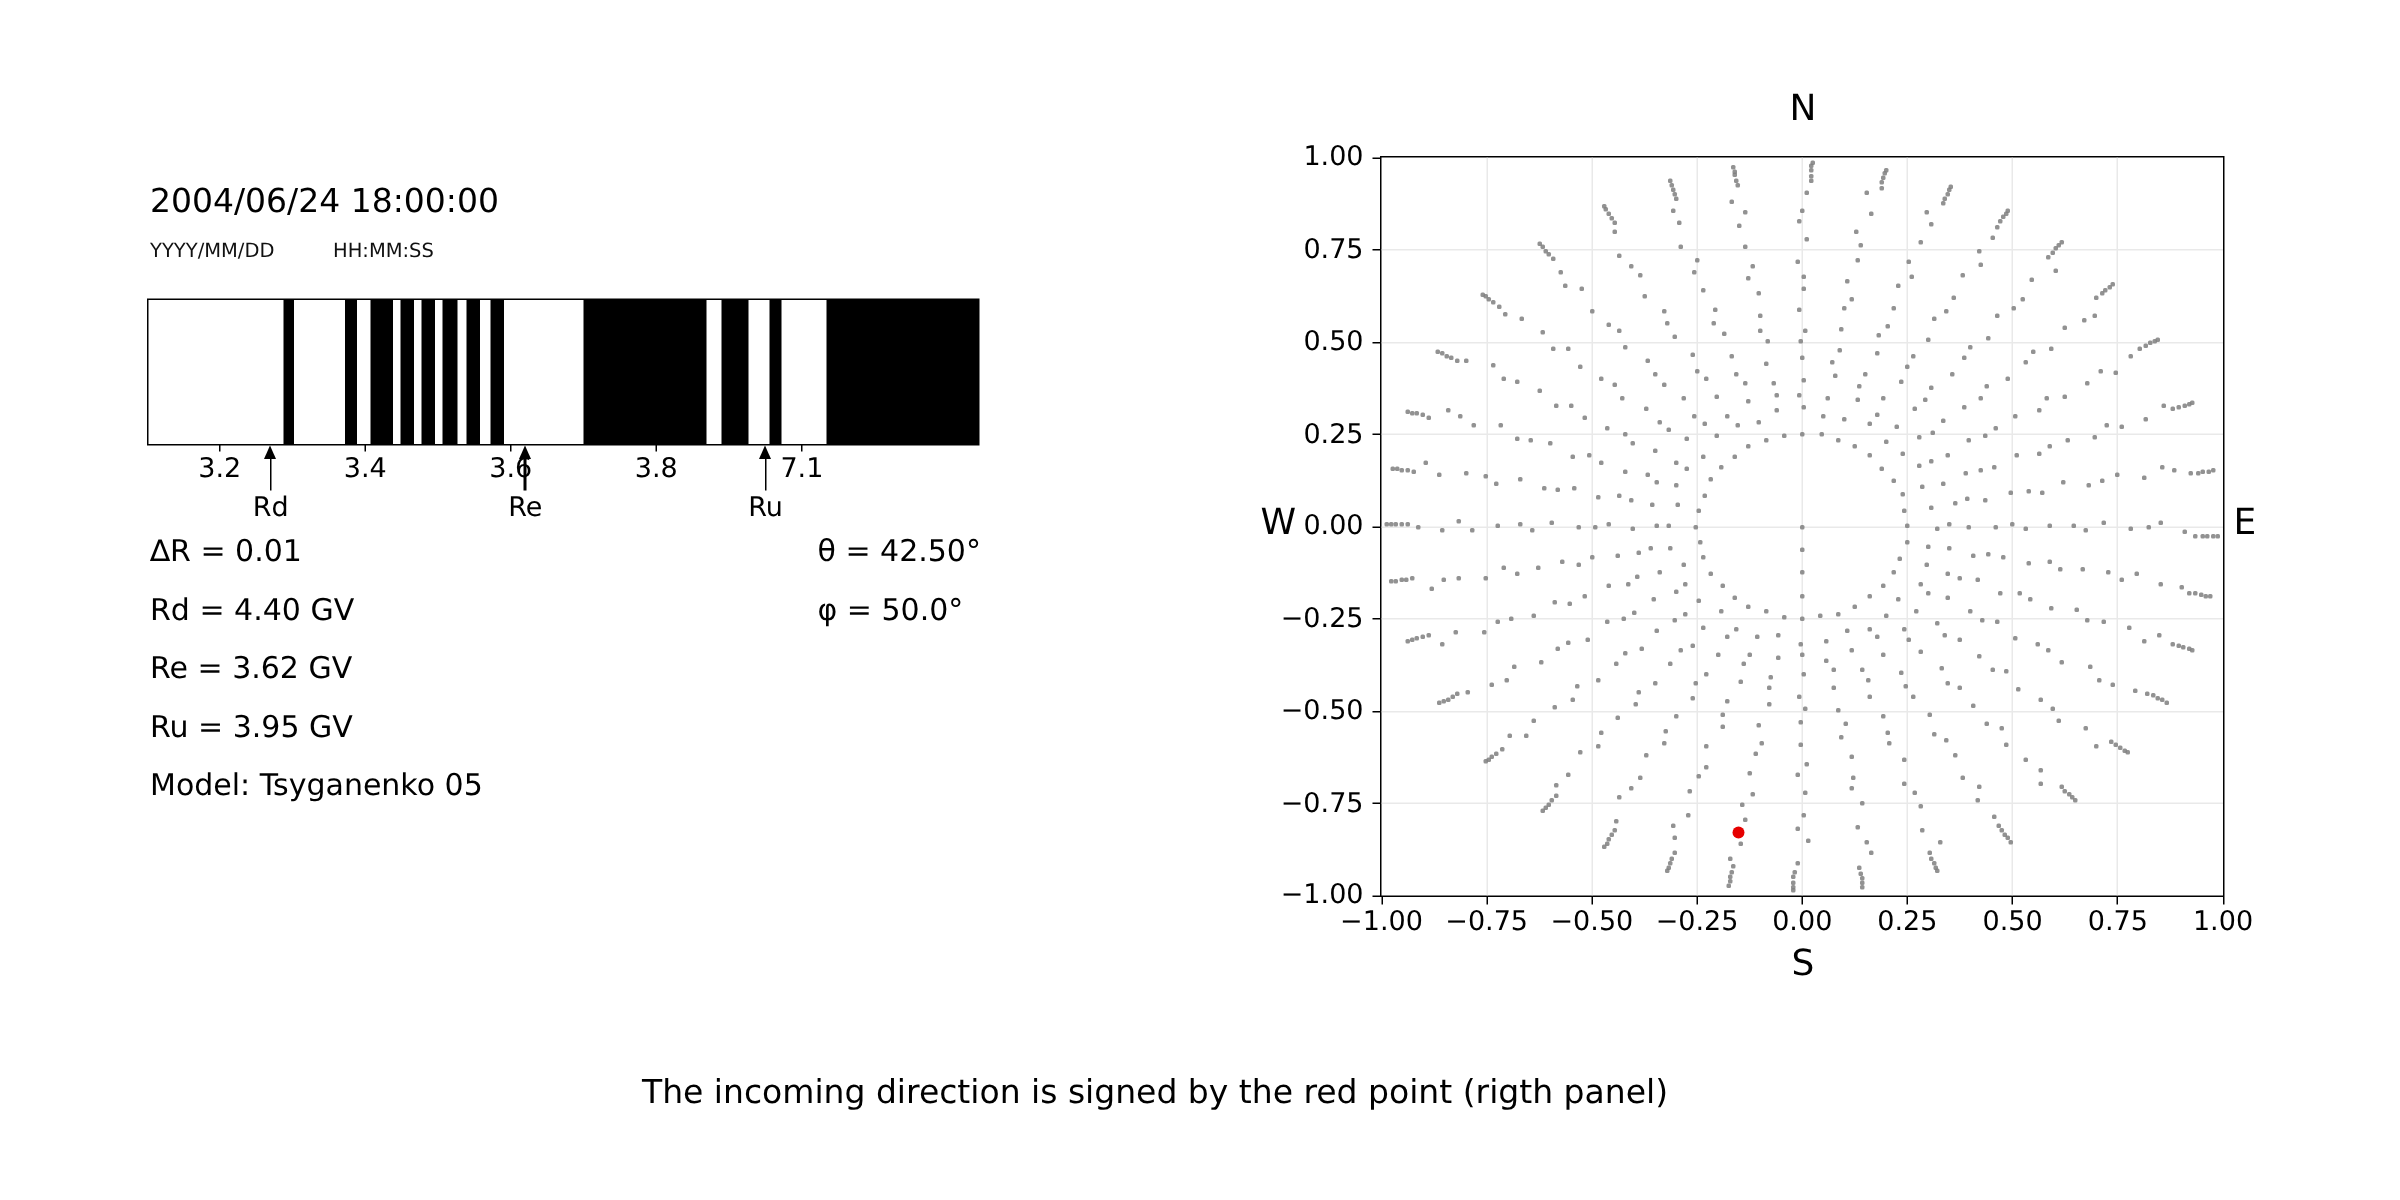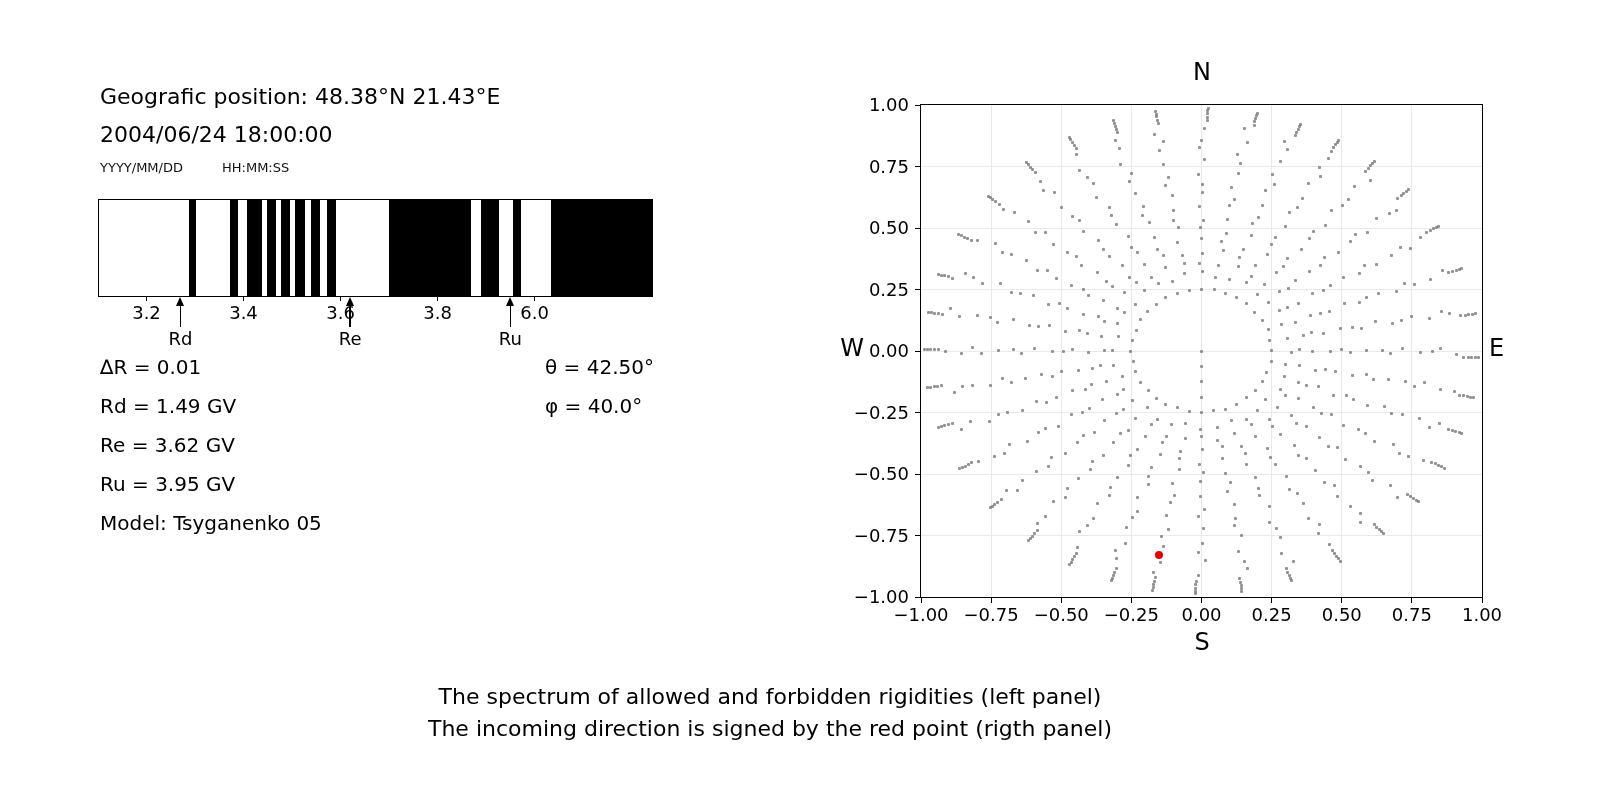--- a/index.html
+++ b/index.html
@@ -32,21 +32,20 @@
   .compass{position:absolute;font-size:24px;}
   #redpt{position:absolute;width:8px;height:8px;border-radius:50%;}
   .cap{position:absolute;left:0;width:1540px;text-align:center;font-size:22px;}
   #credit{position:absolute;left:0;width:1572px;text-align:center;font-size:14px;}
 </style>
 </head>
 <body>
 
 <div id="canvas">
 
-  <div class="t big" style="left:100px;top:84px;">Geografic position: 48.38°N 21.43°E</div>
   <div class="t big" style="left:100px;top:122px;">2004/06/24 18:00:00</div>
   <div class="t small" style="left:100px;top:160px;">YYYY/MM/DD</div>
   <div class="t small" style="left:222px;top:160px;">HH:MM:SS</div>
 
   <div id="spec">
       <div class="band" style="left: 16.2281%; width: 1.22807%; background: rgb(0, 0, 0);"></div>
       <div class="band" style="left: 23.7719%; width: 1.31579%; background: rgb(0, 0, 0);"></div>
       <div class="band" style="left: 26.8421%; width: 2.7193%; background: rgb(0, 0, 0);"></div>
       <div class="band" style="left: 30.4386%; width: 1.49123%; background: rgb(0, 0, 0);"></div>
       <div class="band" style="left: 32.9825%; width: 1.49123%; background: rgb(0, 0, 0);"></div>
@@ -61,41 +60,41 @@
   <div id="spec-axis">
       <div class="xtick" style="left: 146.009px;"></div>
       <div class="xlab" style="left: 146.509px;">3.2</div>
       <div class="xtick" style="left: 243.026px;"></div>
       <div class="xlab" style="left: 243.526px;">3.4</div>
       <div class="xtick" style="left: 340.044px;"></div>
       <div class="xlab" style="left: 340.544px;">3.6</div>
       <div class="xtick" style="left: 437.061px;"></div>
       <div class="xlab" style="left: 437.561px;">3.8</div>
       <div class="xtick" style="left: 534.079px;"></div>
-      <div class="xlab" style="left: 534.579px;">6.0</div>
+      <div class="xlab" style="left: 534.579px;">7.1</div>
     </div>
   <div id="spec-markers">
       <div class="arr-head" style="left: 175.965px;"></div>
       <div class="arr-line" style="left: 179.715px;"></div>
       <div class="arr-lab" style="left: 180.465px;">Rd</div>
       <div class="arr-head" style="left: 345.746px;"></div>
       <div class="arr-line" style="left: 349.496px;"></div>
       <div class="arr-lab" style="left: 350.246px;">Re</div>
       <div class="arr-head" style="left: 505.825px;"></div>
       <div class="arr-line" style="left: 509.575px;"></div>
       <div class="arr-lab" style="left: 510.325px;">Ru</div>
     </div>
 
   <div class="t mid" style="left:100px;top:355px;">∆R = 0.01</div>
-  <div class="t mid" style="left:100px;top:394px;">Rd = 1.49 GV</div>
+  <div class="t mid" style="left:100px;top:394px;">Rd = 4.40 GV</div>
   <div class="t mid" style="left:100px;top:433px;">Re = 3.62 GV</div>
   <div class="t mid" style="left:100px;top:472px;">Ru = 3.95 GV</div>
   <div class="t mid" style="left:100px;top:511px;">Model: Tsyganenko 05</div>
   <div class="t mid" style="left:545px;top:355px;">θ = 42.50°</div>
-  <div class="t mid" style="left:545px;top:394px;">φ = 40.0°</div>
+  <div class="t mid" style="left:545px;top:394px;">φ = 50.0°</div>
 
   <div id="dirbox">
       <div class="gl" style="left: 69.625px; top: 0px; width: 1px; height: 492px;"></div>
       <div class="gl" style="left: 0px; top: 430px; width: 561px; height: 1px;"></div>
       <div class="gl" style="left: 139.75px; top: 0px; width: 1px; height: 492px;"></div>
       <div class="gl" style="left: 0px; top: 368.5px; width: 561px; height: 1px;"></div>
       <div class="gl" style="left: 209.875px; top: 0px; width: 1px; height: 492px;"></div>
       <div class="gl" style="left: 0px; top: 307px; width: 561px; height: 1px;"></div>
       <div class="gl" style="left: 280px; top: 0px; width: 1px; height: 492px;"></div>
       <div class="gl" style="left: 0px; top: 245.5px; width: 561px; height: 1px;"></div>
@@ -868,16 +867,15 @@
       <div class="rxlab" style="left: 1482px;">1.00</div>
       <div class="rtickl" style="top: 104.5px;"></div>
       <div class="rylab" style="top: 94px;">1.00</div>
     </div>
 
   <div class="compass" style="left:1102px;top:58px;width:200px;text-align:center;">N</div>
   <div class="compass" style="left:1102px;top:628px;width:200px;text-align:center;">S</div>
   <div class="compass" style="left:764px;top:334px;width:100px;text-align:right;">W</div>
   <div class="compass" style="left:1489px;top:334px;">E</div>
 
-  <div class="cap" style="top:684px;">The spectrum of allowed and forbidden rigidities (left panel)</div>
   <div class="cap" style="top:716px;">The incoming direction is signed by the red point (rigth panel)</div>
 
 </div>
 
 </body></html>

